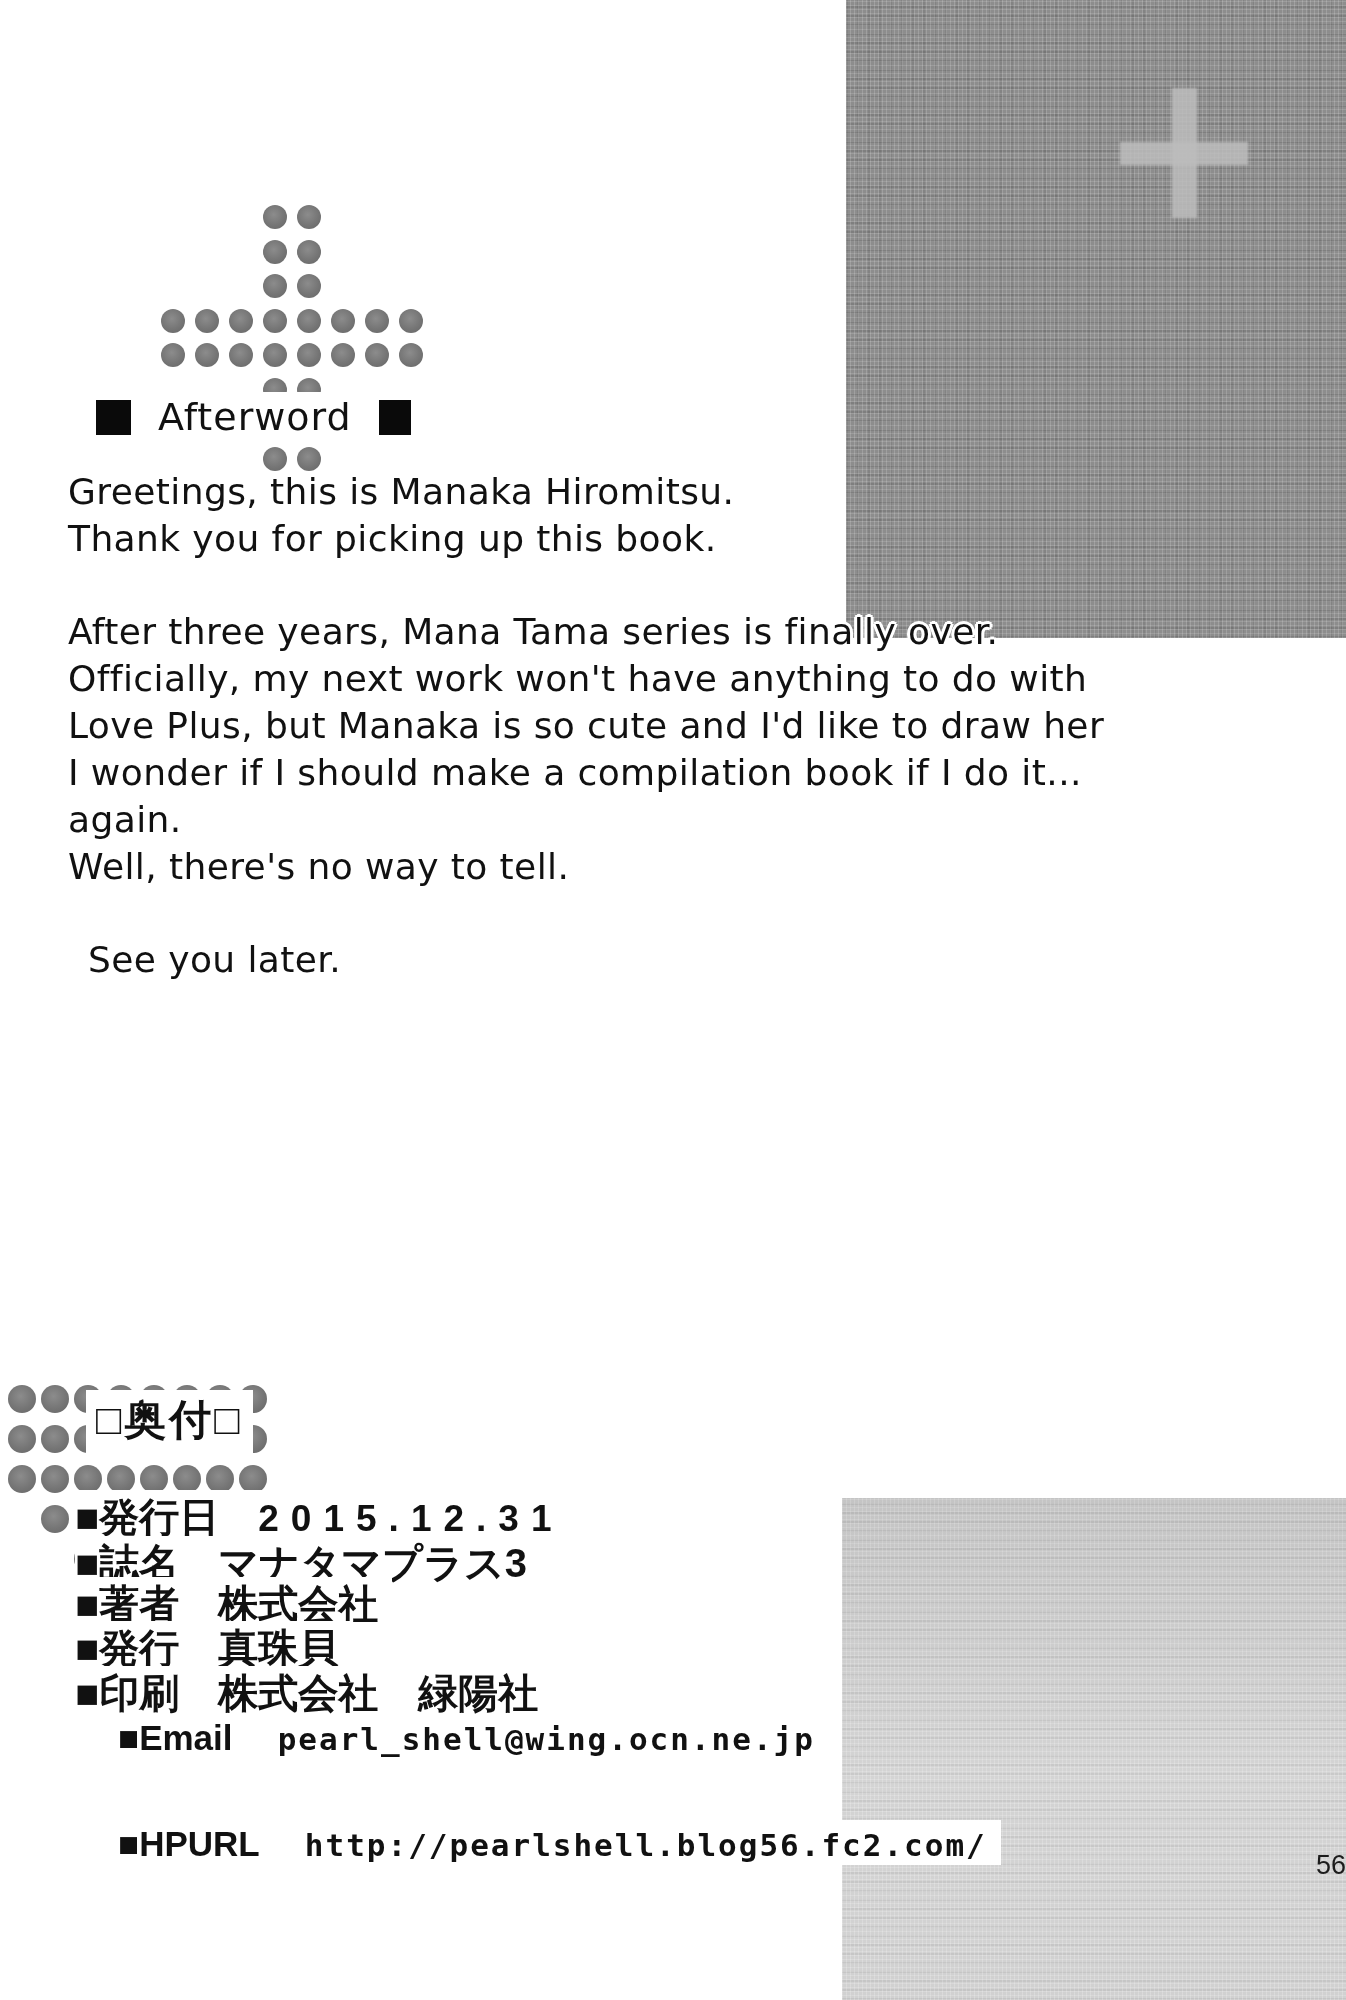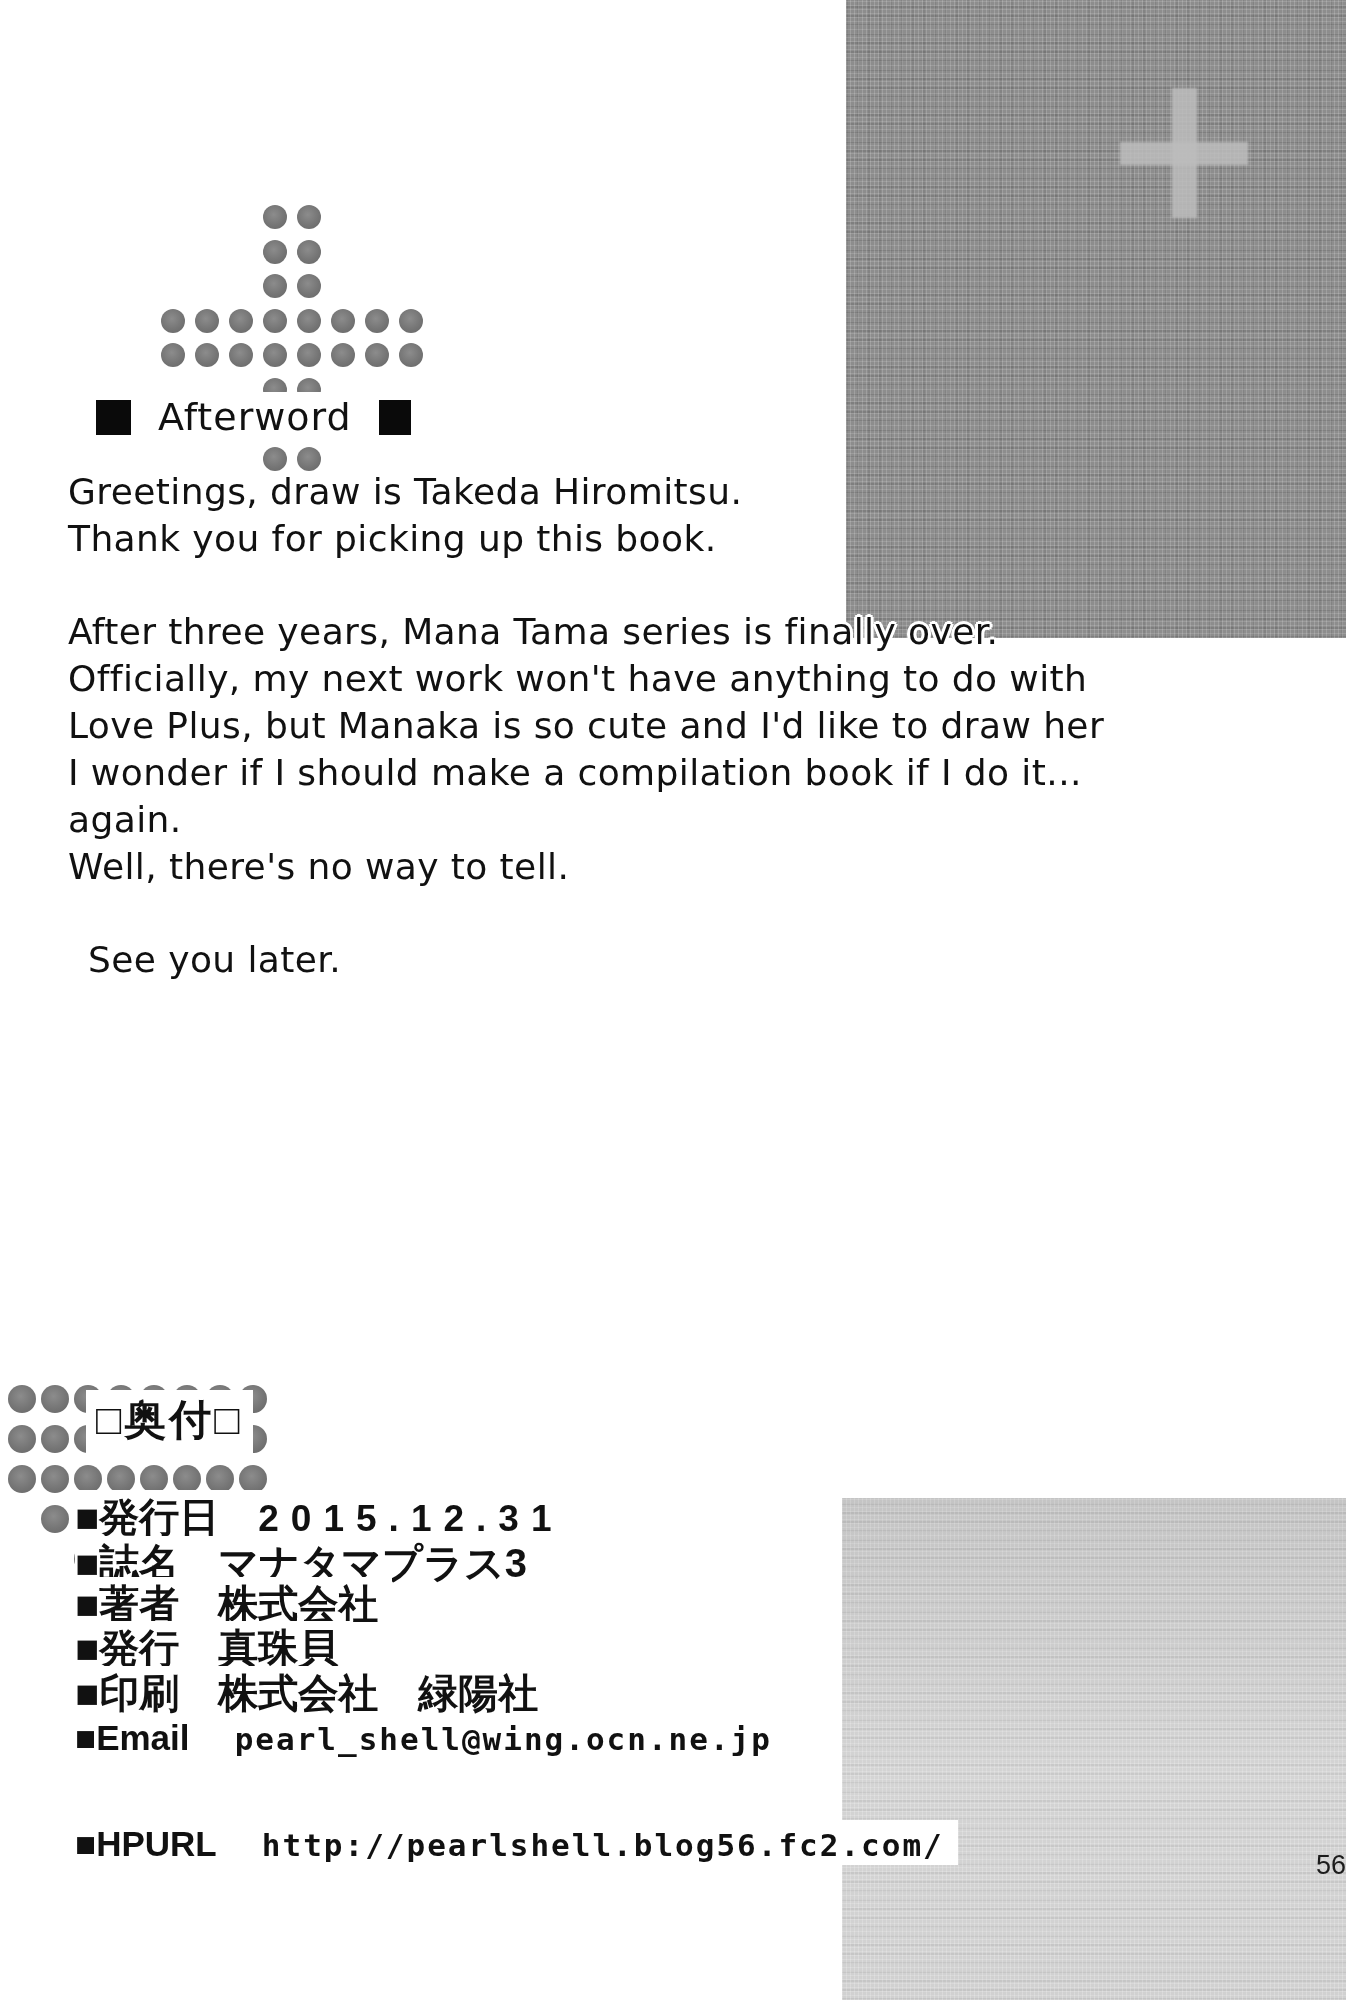--- a/index.html
+++ b/index.html
@@ -89,21 +89,21 @@
   .crow{
     position:absolute;left:75px;z-index:2;
     background:var(--page_bg);
     font-family:"Liberation Sans",sans-serif;
     font-weight:bold;font-size:40px;
     white-space:nowrap;padding-right:14px;
   }
   .clabel{display:inline-block;}
   .cvalue{display:inline-block;margin-left:28px;}
   .cvalue.spread{letter-spacing:12px;font-size:37px;}
-  .crow.latin .clabel{font-size:35px;}
+  .crow.latin .clabel{font-size:35px;margin-left:43px;}
   .crow.latin .cvalue{font-family:"DejaVu Sans Mono",monospace;font-size:31px;letter-spacing:2px;margin-left:34px;}
 
   
   .page-number{
     position:absolute;left:1316px;top:1850px;z-index:2;
     font-family:"Liberation Sans",sans-serif;
     font-size:27px;color:#1c1c1c;
   }
 </style>
 </head>
@@ -179,21 +179,21 @@
       <div class="dot" style="left: 66px; top: 160px;"></div>
     </div>
 
   <div class="afterword-heading">
     <span class="sq"></span>
     <span class="hw">Afterword</span>
     <span class="sq sq2"></span>
   </div>
 
   <div class="para p1">
-    <span>Greetings, draw is Takeda Hiromitsu.</span>
+    <span>Greetings, this is Manaka Hiromitsu.</span>
     <span>Thank you for picking up this book.</span>
   </div>
 
   <div class="para p2">
     <span class="outlined">After three years, Mana Tama series is finally over.</span>
     <span>Officially, my next work won't have anything to do with</span>
     <span>Love Plus, but Manaka is so cute and I'd like to draw her</span>
     <span>I wonder if I should make a compilation book if I do it...</span>
     <span>again.</span>
     <span>Well, there's no way to tell.</span>

